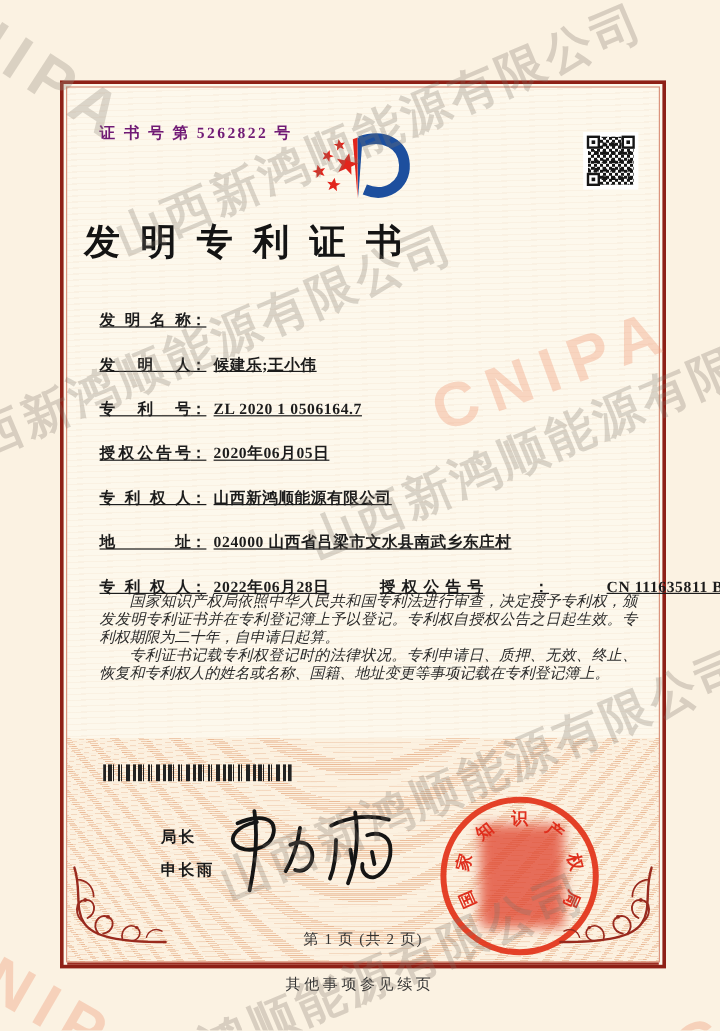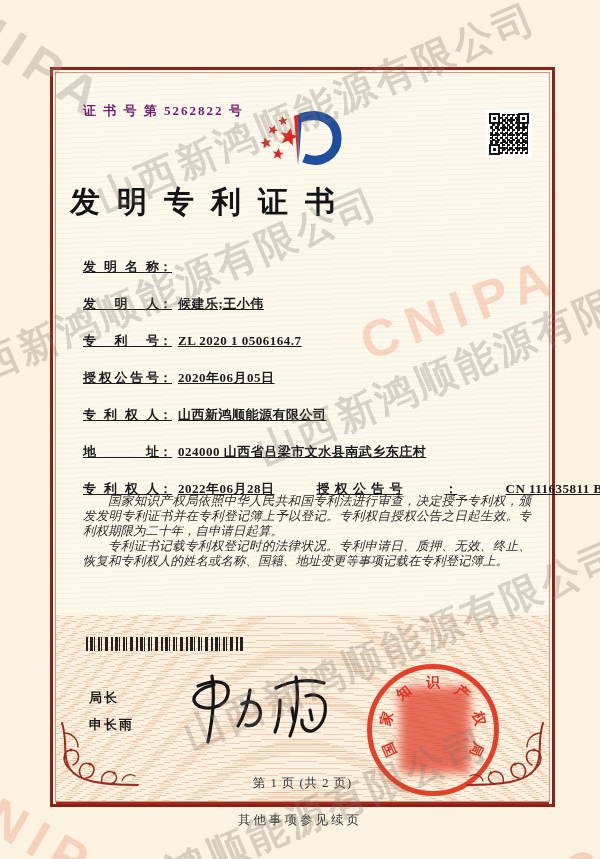--- a/index.html
+++ b/index.html
@@ -48,21 +48,21 @@
   .paras p{margin:0;text-indent:2em;}
 
   
   .barcode{position:absolute;left:33px;top:567px;width:157px;height:14px;
       background:repeating-linear-gradient(90deg,
         #222 0 2px,rgba(0,0,0,0) 2px 4px,#222 4px 7px,rgba(0,0,0,0) 7px 8px,
         #222 8px 9px,rgba(0,0,0,0) 9px 12px,#222 12px 14px,rgba(0,0,0,0) 14px 15px,
         #222 15px 16px,rgba(0,0,0,0) 16px 19px,#222 19px 22px,rgba(0,0,0,0) 22px 25px);}
   .signer{position:absolute;left:36px;top:619px;font-family:"Liberation Sans","DejaVu Sans",sans-serif;
           font-size:13px;font-weight:700;letter-spacing:2px;color:#1a1a1a;}
-  .signer div{margin-bottom:9px;}
+  .signer div{margin-bottom:9px;margin-left:45px;}
   .signature{position:absolute;left:126px;top:600px;width:160px;height:80px;}
   .seal{position:absolute;left:314px;top:594px;width:132px;height:132px;border-radius:50%;
         border:5px solid rgba(227,55,30,.95);box-sizing:border-box;}
   .seal-blur{position:absolute;left:28px;top:18px;width:70px;height:86px;background:rgba(222,58,36,.72);
         filter:blur(5px);border-radius:4px;}
   .seal-char{position:absolute;left:50%;top:50%;width:18px;height:18px;margin:-9px 0 0 -9px;
         display:flex;align-items:center;justify-content:center;font-size:14px;font-weight:700;color:#df2f1d;
         transform:rotate(var(--a)) translateY(-47px);}
   .page-num{position:absolute;left:0;top:705px;width:100%;text-align:center;font-size:12.5px;
         letter-spacing:1px;color:#333;}

